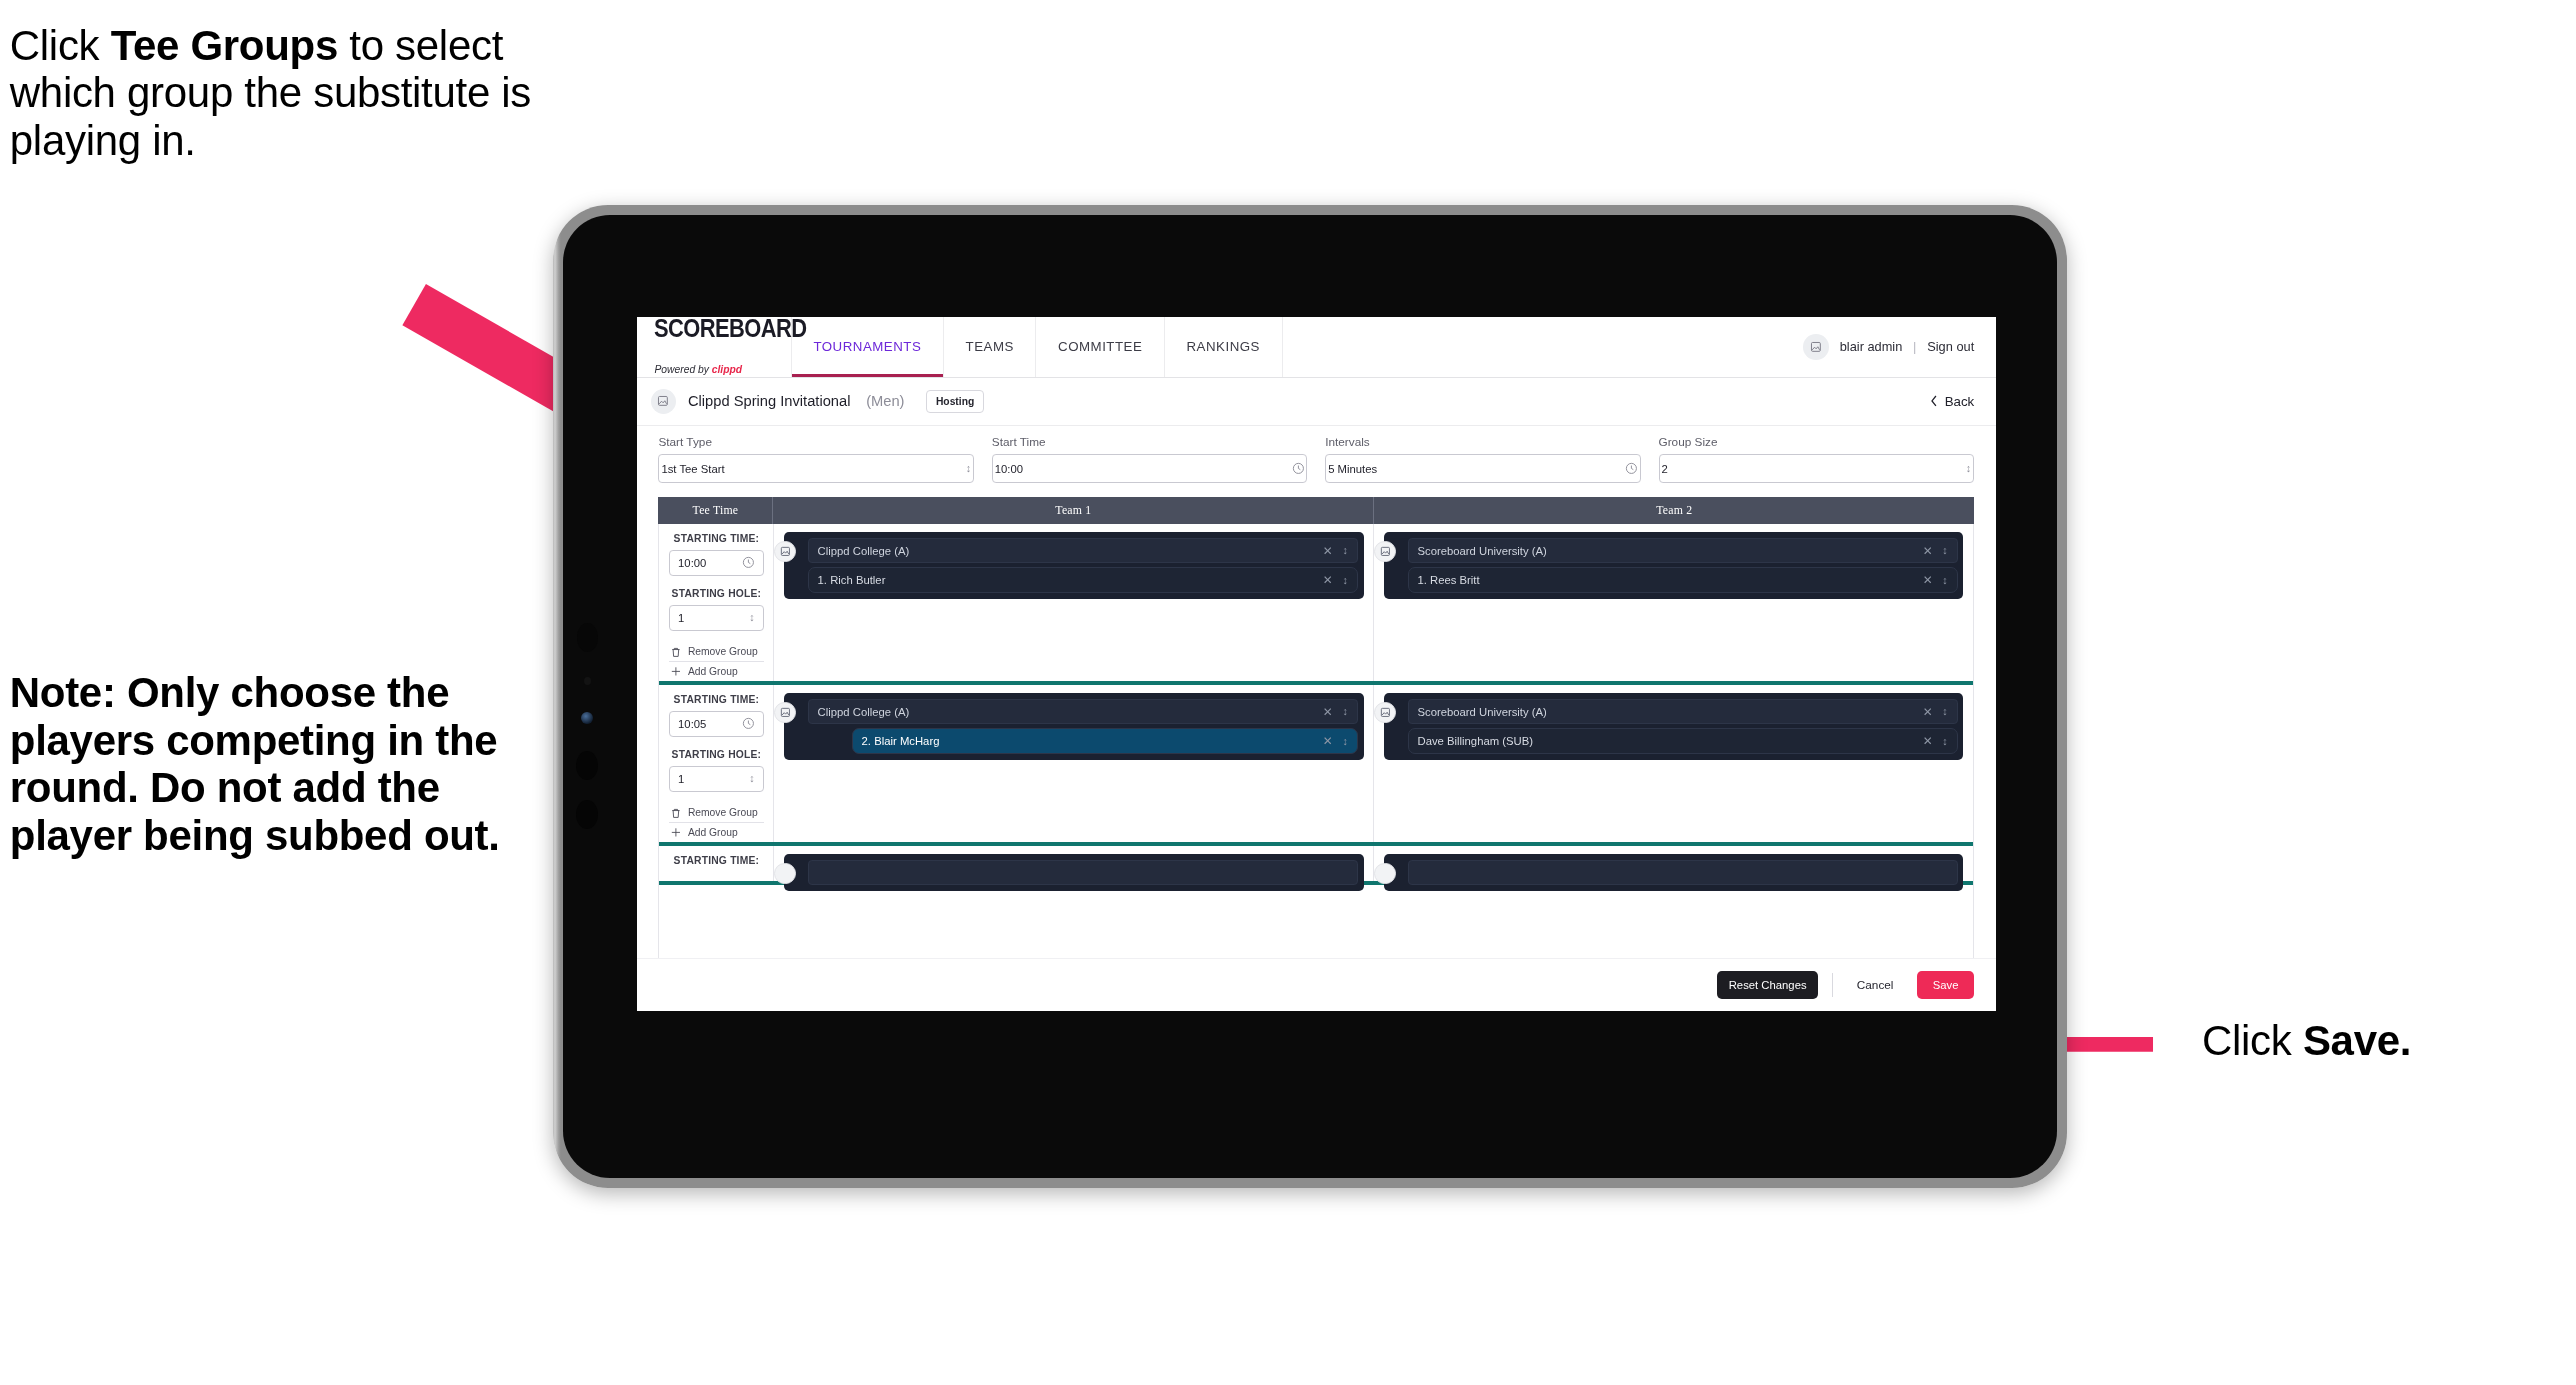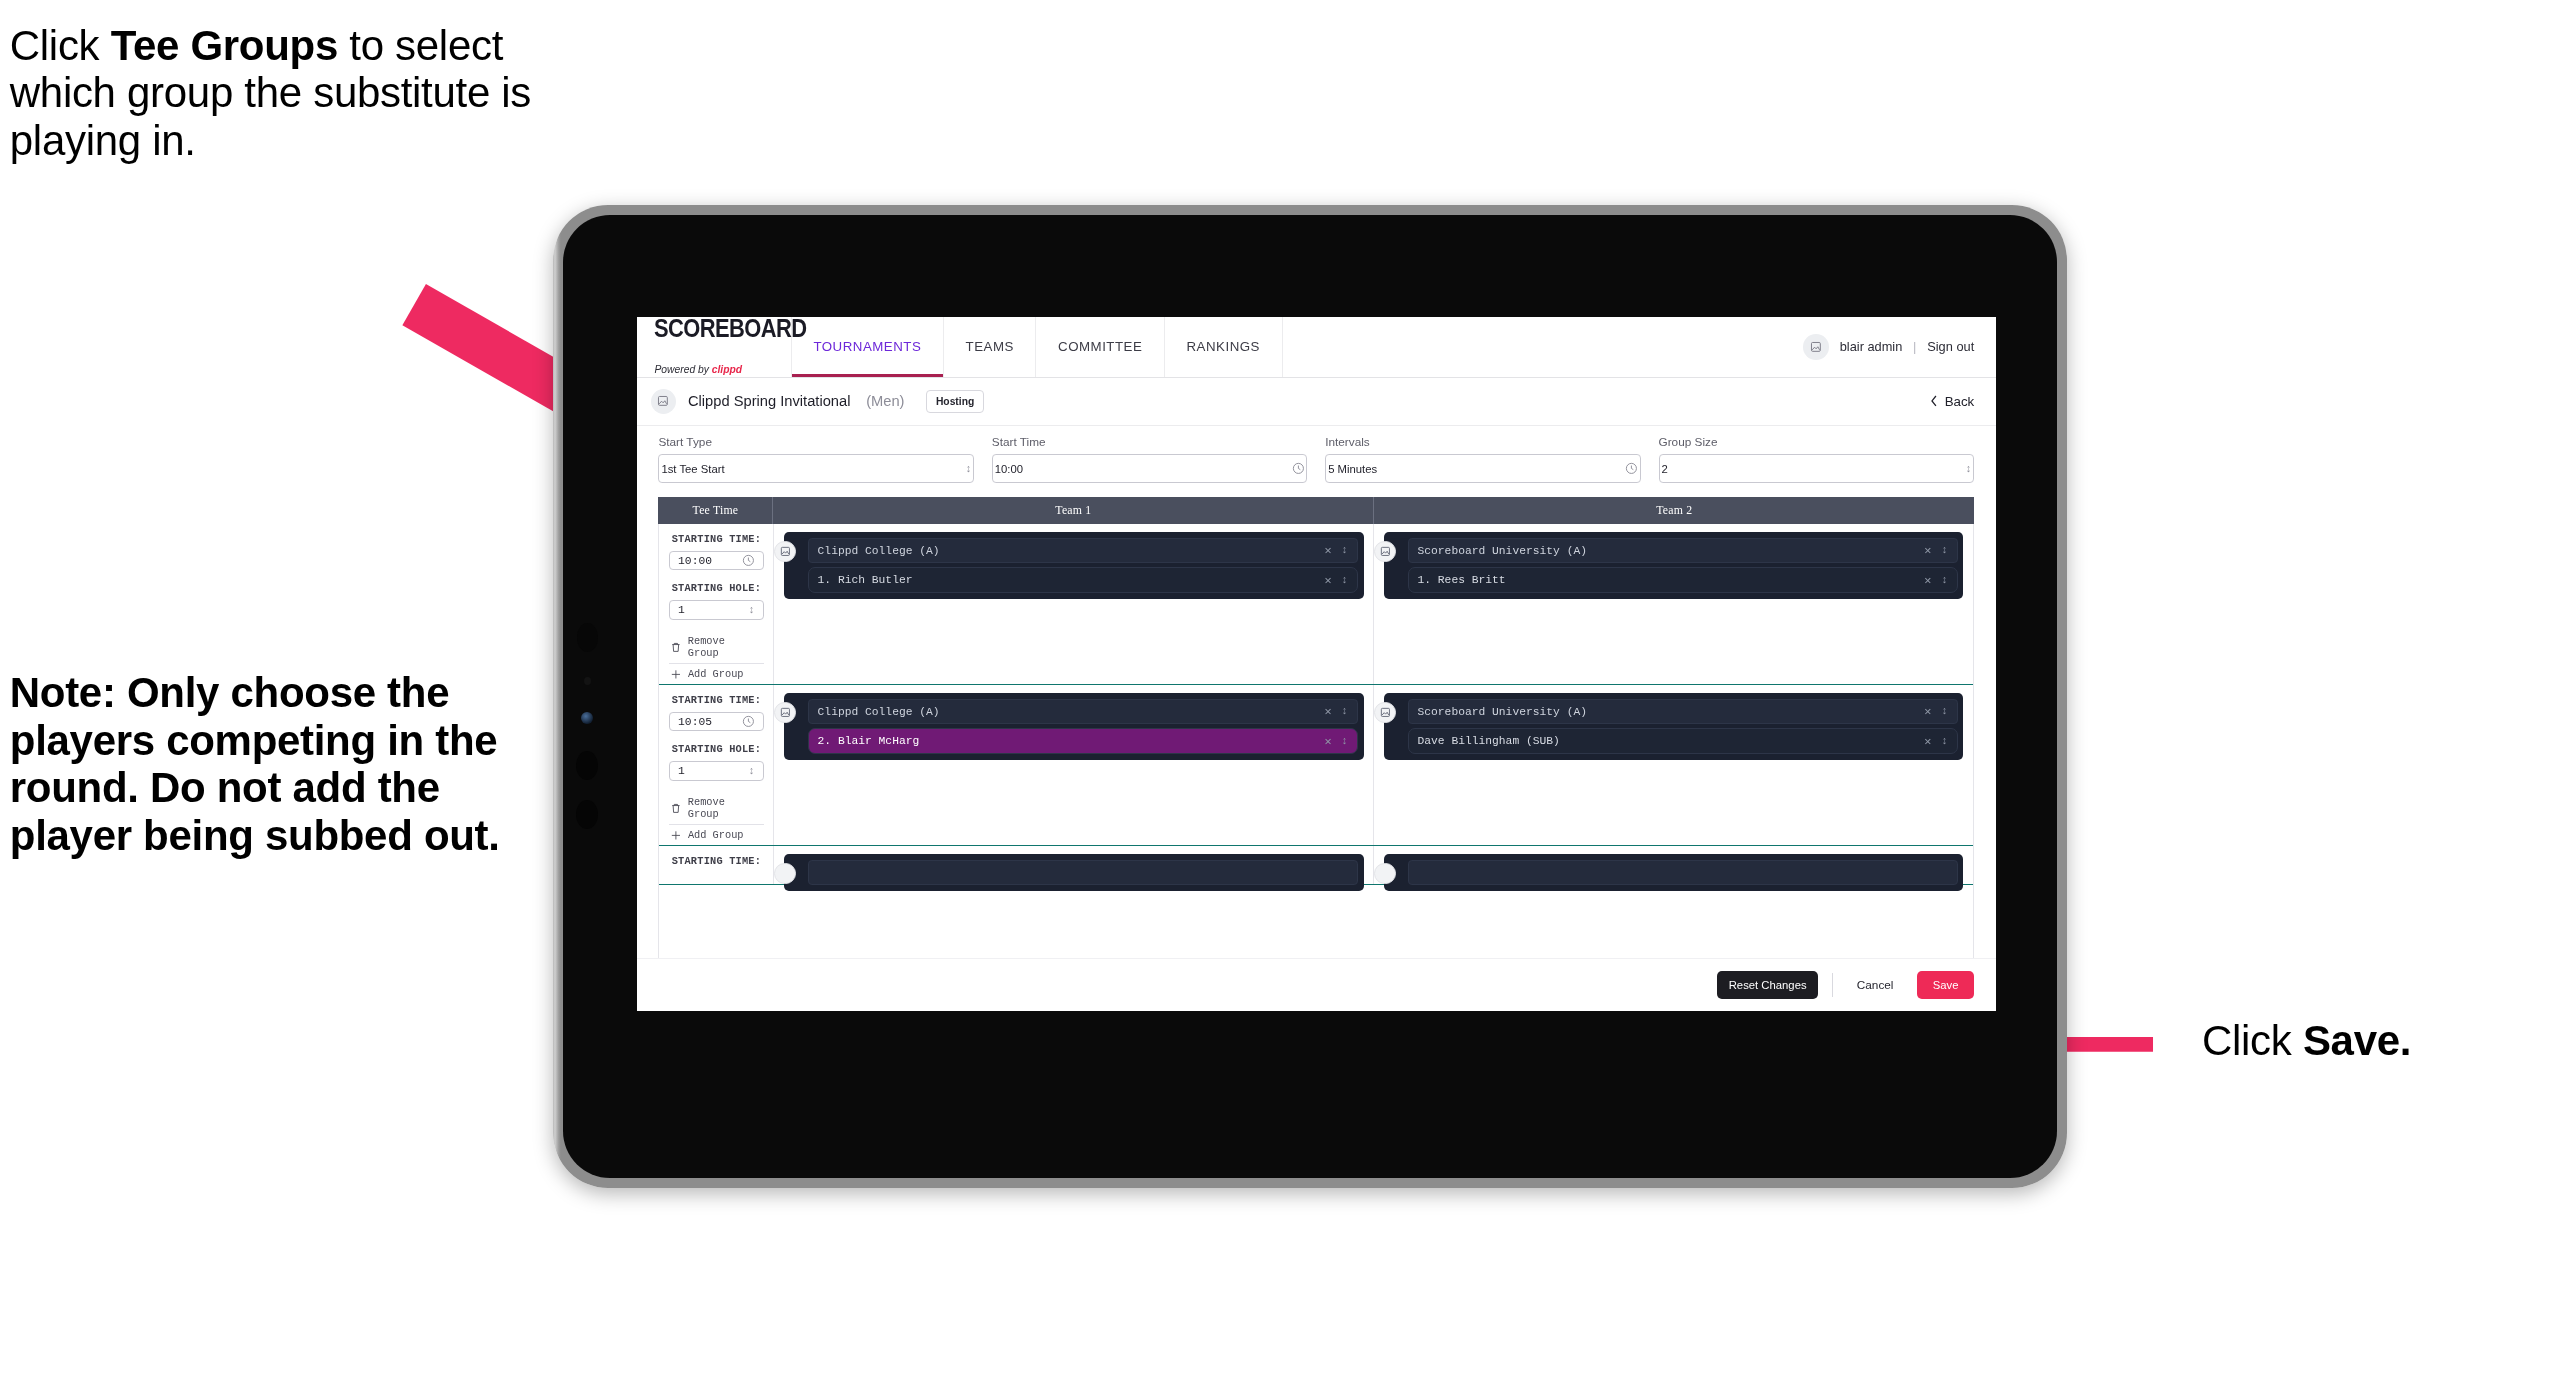--- a/index.html
+++ b/index.html
@@ -161,21 +161,21 @@
   }
   #thead > div {
     display:flex; align-items:center; justify-content:center;
     font-size: 11.8px; letter-spacing: 0.2px;
   }
   .col-tee { flex: 0 0 115px; border-right:1px solid #6b7080; }
   .col-team { flex: 1 1 0; border-right:1px solid #6b7080; }
   .col-team:last-child { border-right:none; }
 
   #tbody { flex:1 1 auto; overflow:hidden; border-left:1px solid #e5e5ea; border-right:1px solid #e5e5ea;}
-  .grow { display:flex; border-bottom:1px solid #0f766e; min-height: 0; font-family: Liberation Mono, monospace; }
+  .grow { display:flex; border-bottom:4px solid #0f766e; min-height: 0; }
   .grow.r1 { height: 161px; }
   .grow.r2 { height: 161px; }
   .grow.r3 { height: 39px; }
 
   .cell-tee {
     flex: 0 0 115px; border-right:1px solid #e5e5ea;
     padding: 8.8px 9.8px 0 9.8px; display:flex; flex-direction:column; align-items:center;
   }
   .tee-label { font-size: 10.3px; font-weight:700; color:#3e3e48; letter-spacing:0.2px; margin-bottom: 5.9px; }
   .tee-box {
@@ -204,21 +204,21 @@
     width:21.6px; height:21.6px; border-radius:50%; background:#f2f3f5;
     display:flex; align-items:center; justify-content:center;
     color:#5c6070; font-size:9.8px; border:1px solid #e3e4e8;
   }
   .row-chip {
     height: 25.6px; border-radius:3.9px; background:#242b3c;
     display:flex; align-items:center; padding: 0 8.8px;
     font-size: 11.3px; color:#cfd4de; border:1px solid #2d3548;
   }
   .row-chip.player { background:#1e2534; color:#d7dbe3;border-radius:7px; }
-  .row-chip.player.hl { background:#701a75; color:#ffffff; }
+  .row-chip.player.hl { background:#0c4a6e; color:#ffffff;margin-left:44px; }
   .row-chip .txt { flex:1 1 auto; white-space:nowrap; overflow:hidden; text-overflow:ellipsis; }
   .chip-x { color:#8f97a6; font-size: 11.8px; margin-right: 9.8px; cursor:pointer; }
   .chip-spin { color:#8f97a6; font-size: 10.8px; line-height:1; cursor:pointer; }
 
   
   #footer {
     flex: 0 0 53px; display:flex; align-items:center; justify-content:flex-end;
     gap: 13.8px; padding: 0 21.6px; background:#fff; border-top:1px solid #f0f0f3;
   }
   #btn-reset {

